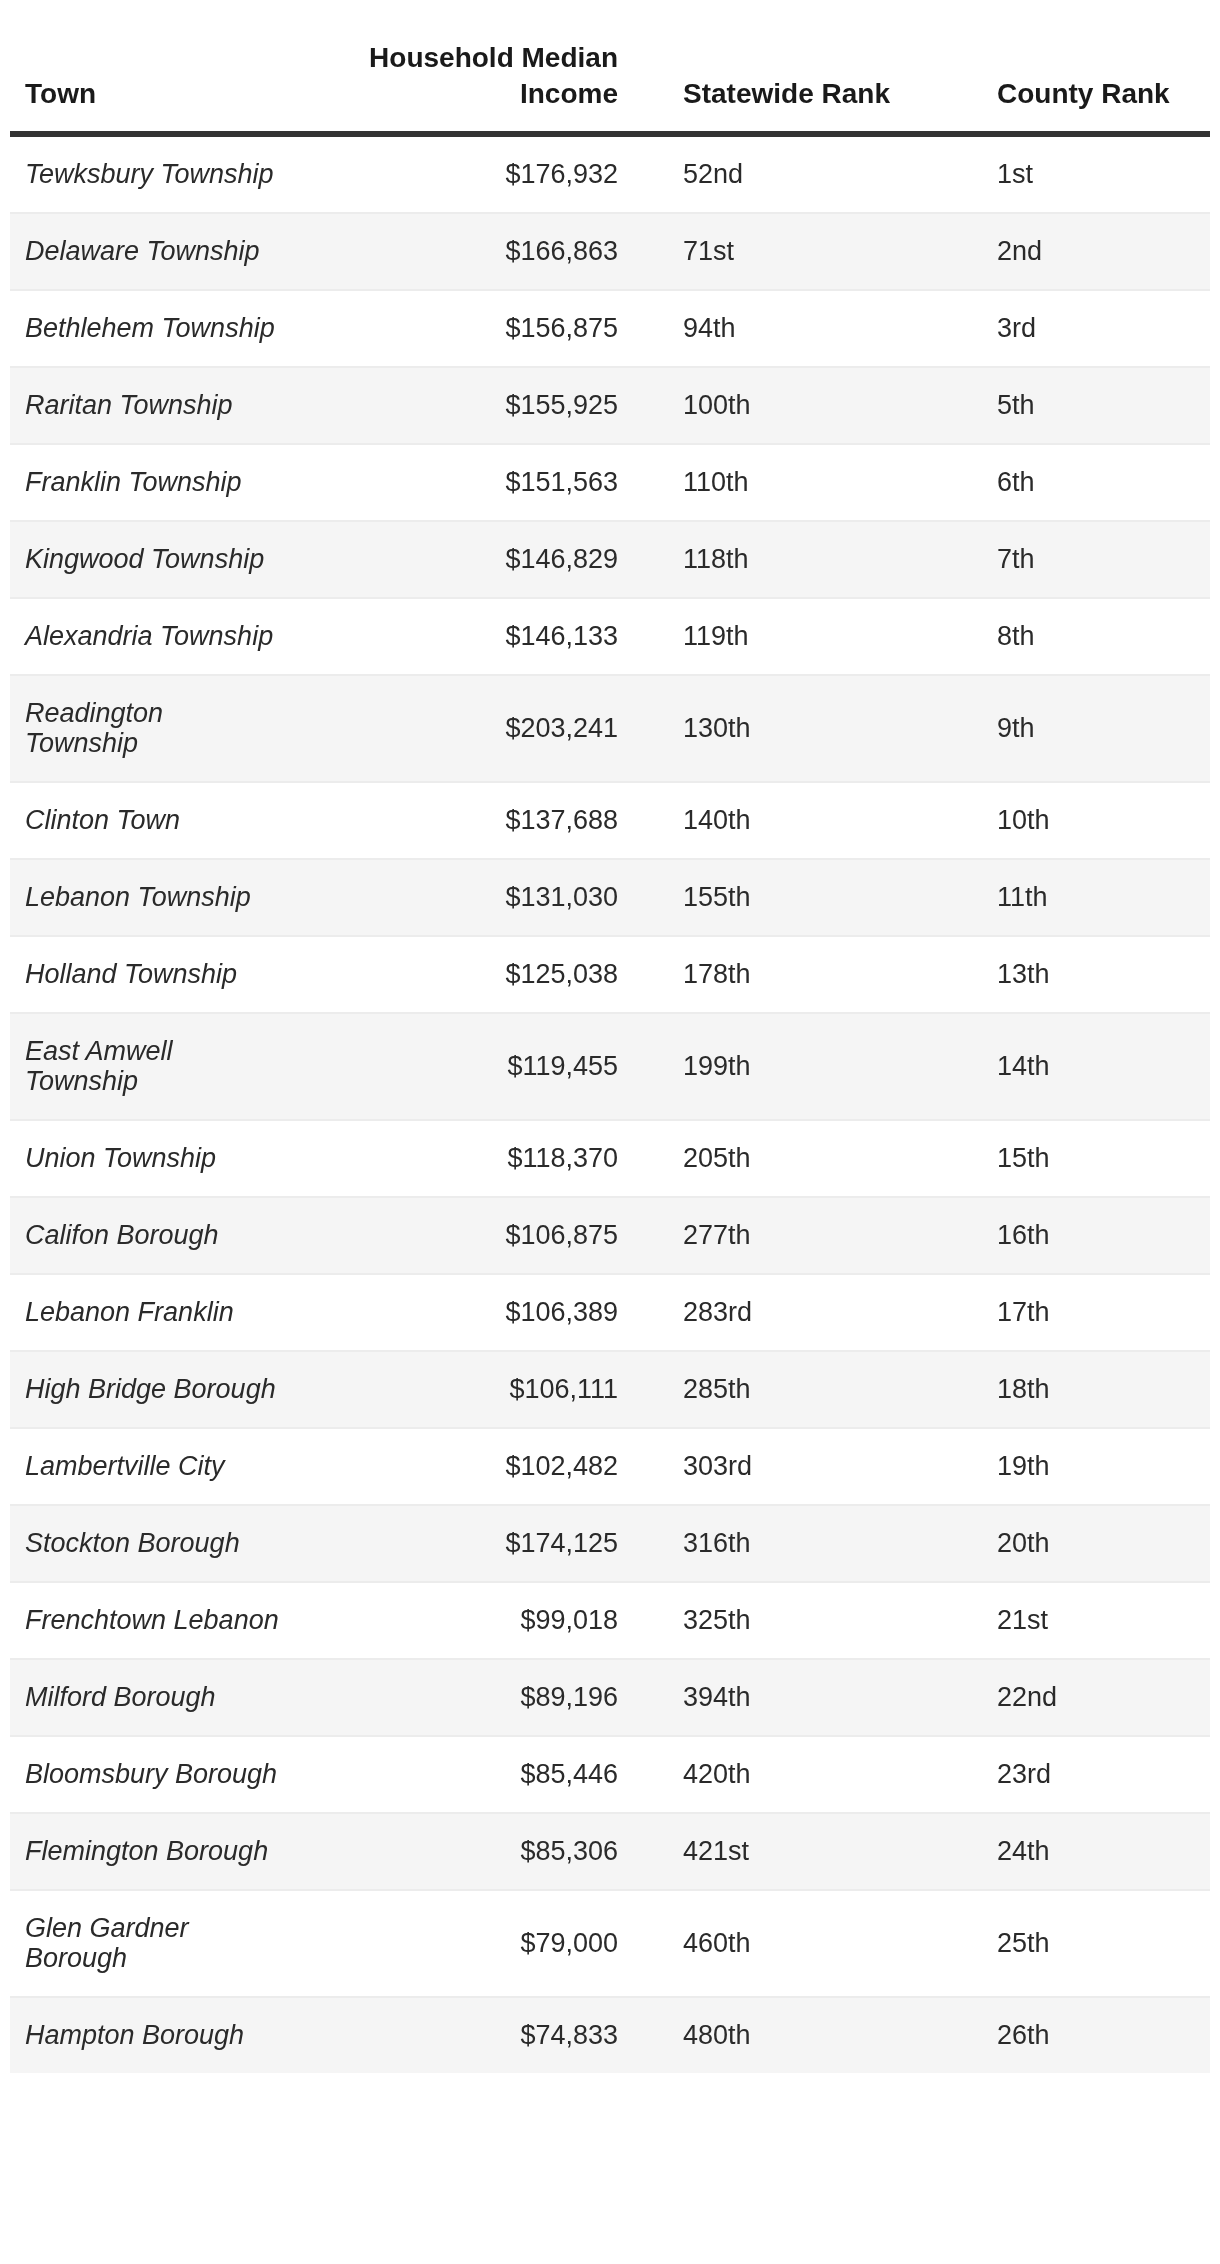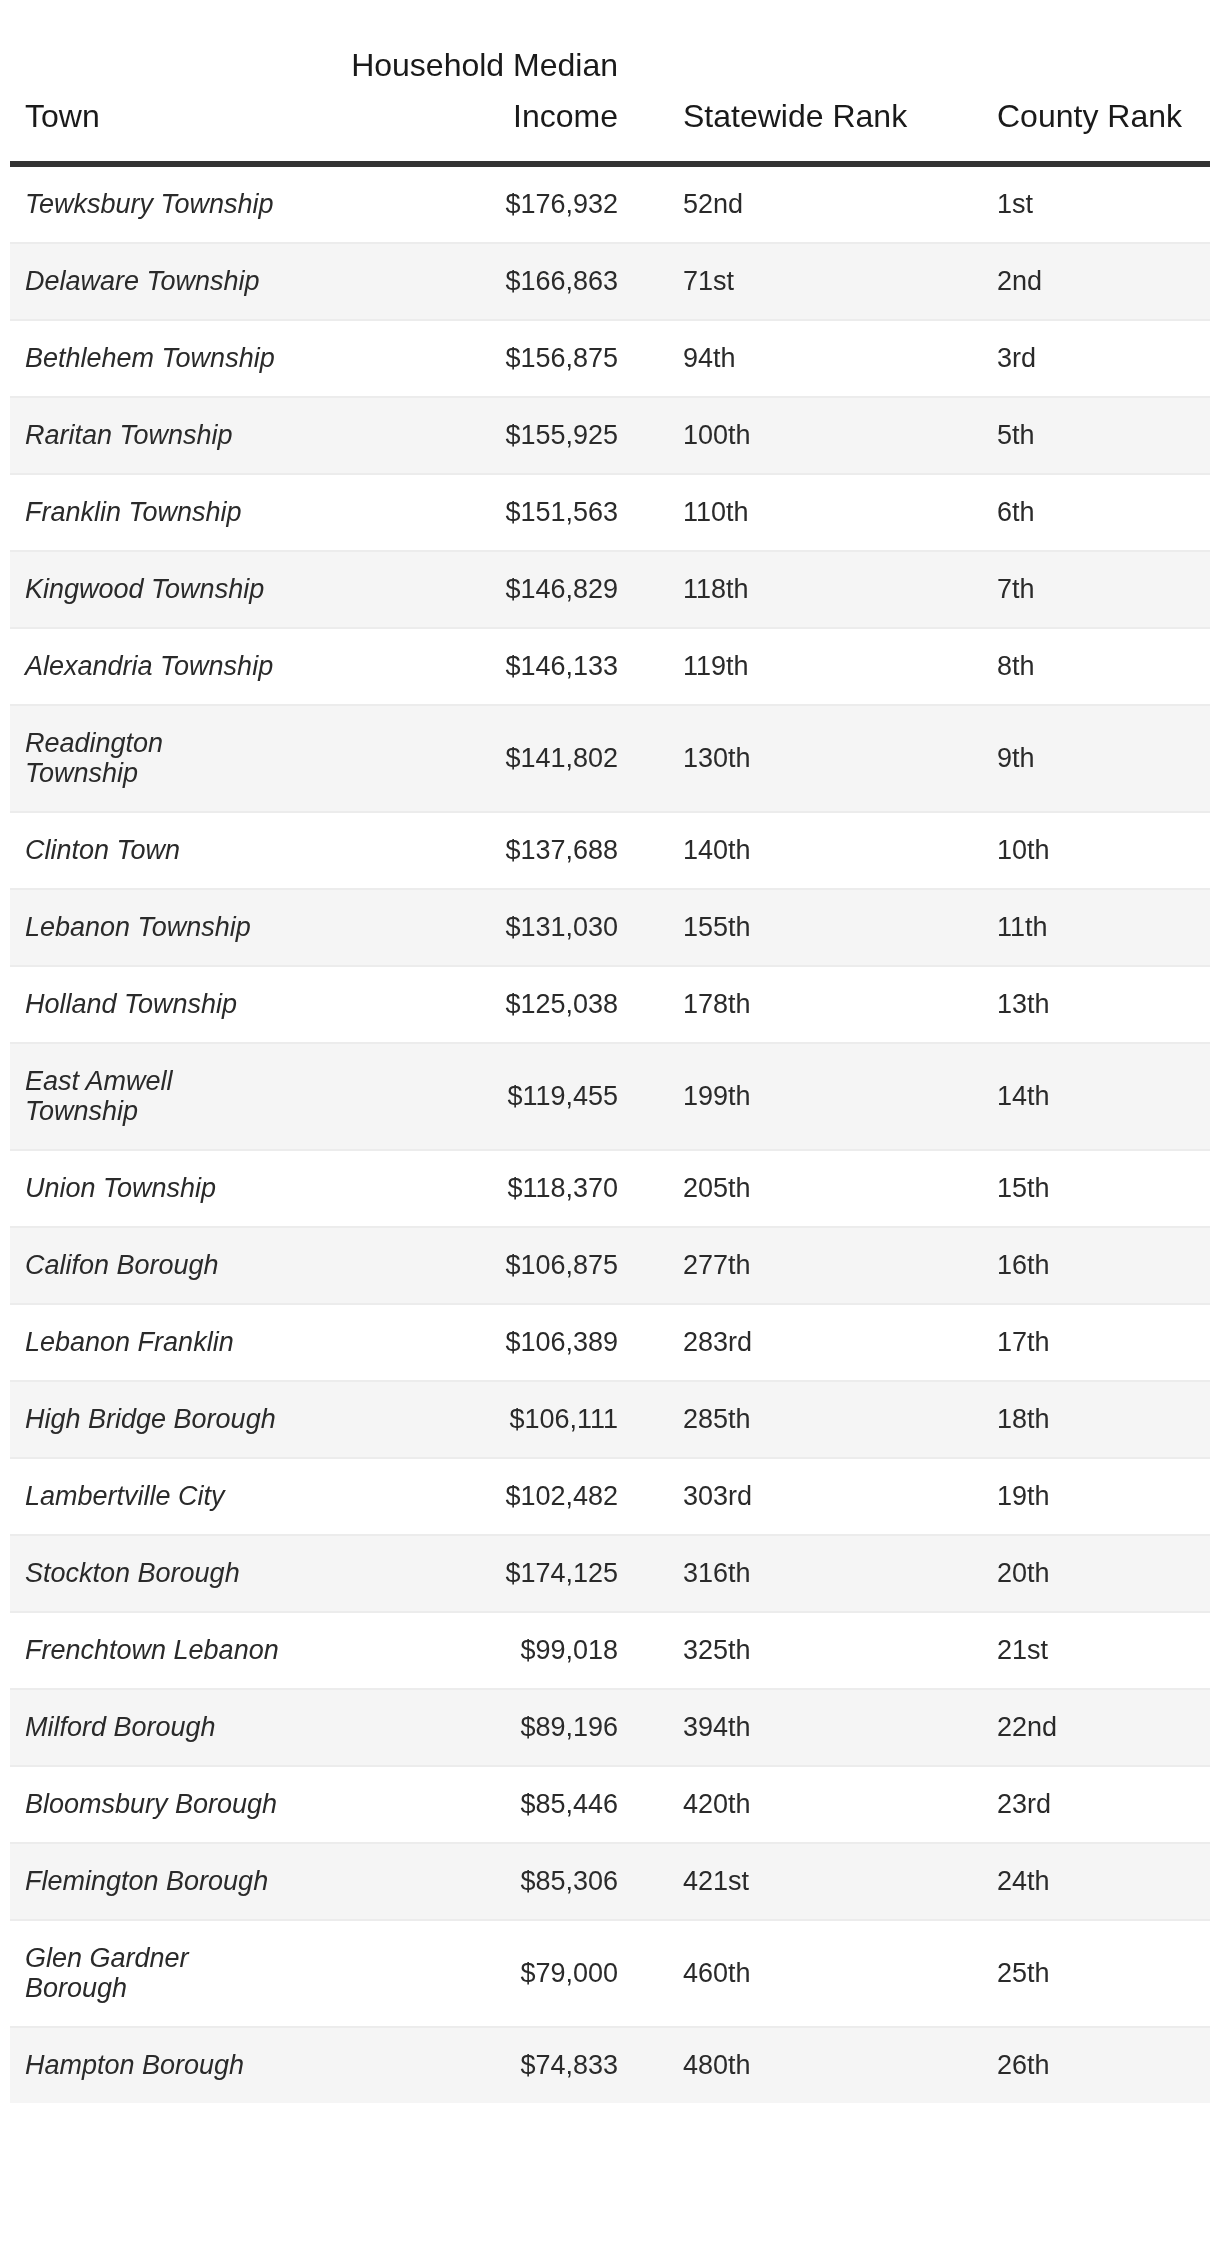--- a/index.html
+++ b/index.html
@@ -26,27 +26,27 @@
     table-layout: fixed;
     width: 1200px;
     margin: 0 10px;
   }
   col.c0 { width: 330px; }
   col.c1 { width: 278px; }
   col.c2 { width: 377px; }
   col.c3 { width: 215px; }
 
   thead th {
-    font-size: 32px;
-    font-weight: 400;
+    font-size: 28px;
+    font-weight: 700;
     color: var(--header-text);
     vertical-align: bottom;
     text-align: left;
     padding: 40px 0 19px 0;
-    line-height: 51px;
+    line-height: 36px;
     border-bottom: 6px solid var(--header-rule);
   }
   tbody td {
     font-size: 27px;
     color: var(--body-text);
     line-height: 30px;
     padding: 22px 0 23px 0;
     vertical-align: middle;
     text-align: left;
   }
@@ -119,21 +119,21 @@
         </tr>
         <tr>
           <td class="col-0">Alexandria Township</td>
           <td class="col-1">$146,133</td>
           <td class="col-2">119th</td>
           <td class="col-3">8th</td>
         </tr>
         <tr>
           <td class="col-0">Readington
 Township</td>
-          <td class="col-1">$141,802</td>
+          <td class="col-1">$203,241</td>
           <td class="col-2">130th</td>
           <td class="col-3">9th</td>
         </tr>
         <tr>
           <td class="col-0">Clinton Town</td>
           <td class="col-1">$137,688</td>
           <td class="col-2">140th</td>
           <td class="col-3">10th</td>
         </tr>
         <tr>

